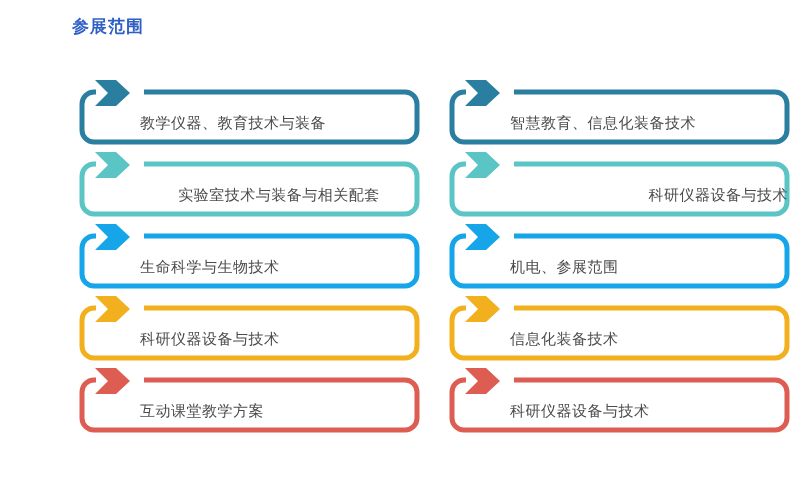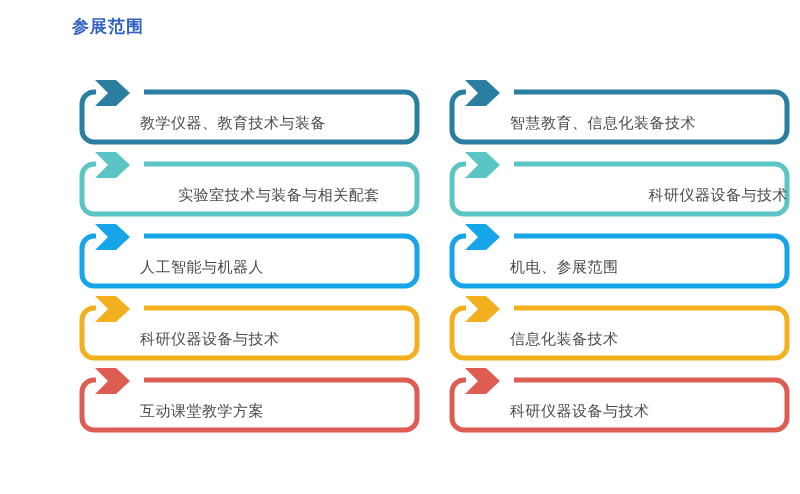--- a/index.html
+++ b/index.html
@@ -88,21 +88,21 @@
           <path d="M 66 14 L 327 14 A 12 12 0 0 1 339 26 L 339 52 A 12 12 0 0 1 327 64 L 16 64 A 12 12 0 0 1 4 52 L 4 26 A 12 12 0 0 1 16 14 L 18 14" fill="none" stroke="#5bc4c4" stroke-width="5" stroke-linecap="butt"></path>
           <path d="M 17 2 L 38 2 L 52 15 L 38 28 L 17 28 L 30 15 Z" fill="#5bc4c4"></path>
         </svg>
         <div class="item-label">实验室技术与装备与相关配套</div>
       </div>
       <div class="item" style="top: 144px;">
         <svg class="item-svg" viewBox="0 0 345 78">
           <path d="M 66 14 L 327 14 A 12 12 0 0 1 339 26 L 339 52 A 12 12 0 0 1 327 64 L 16 64 A 12 12 0 0 1 4 52 L 4 26 A 12 12 0 0 1 16 14 L 18 14" fill="none" stroke="#16a5e8" stroke-width="5" stroke-linecap="butt"></path>
           <path d="M 17 2 L 38 2 L 52 15 L 38 28 L 17 28 L 30 15 Z" fill="#16a5e8"></path>
         </svg>
-        <div class="item-label">人工智能与机器人</div>
+        <div class="item-label">生命科学与生物技术</div>
       </div>
       <div class="item" style="top: 216px;">
         <svg class="item-svg" viewBox="0 0 345 78">
           <path d="M 66 14 L 327 14 A 12 12 0 0 1 339 26 L 339 52 A 12 12 0 0 1 327 64 L 16 64 A 12 12 0 0 1 4 52 L 4 26 A 12 12 0 0 1 16 14 L 18 14" fill="none" stroke="#f2b01e" stroke-width="5" stroke-linecap="butt"></path>
           <path d="M 17 2 L 38 2 L 52 15 L 38 28 L 17 28 L 30 15 Z" fill="#f2b01e"></path>
         </svg>
         <div class="item-label">科研仪器设备与技术</div>
       </div>
       <div class="item" style="top: 288px;">
         <svg class="item-svg" viewBox="0 0 345 78">

